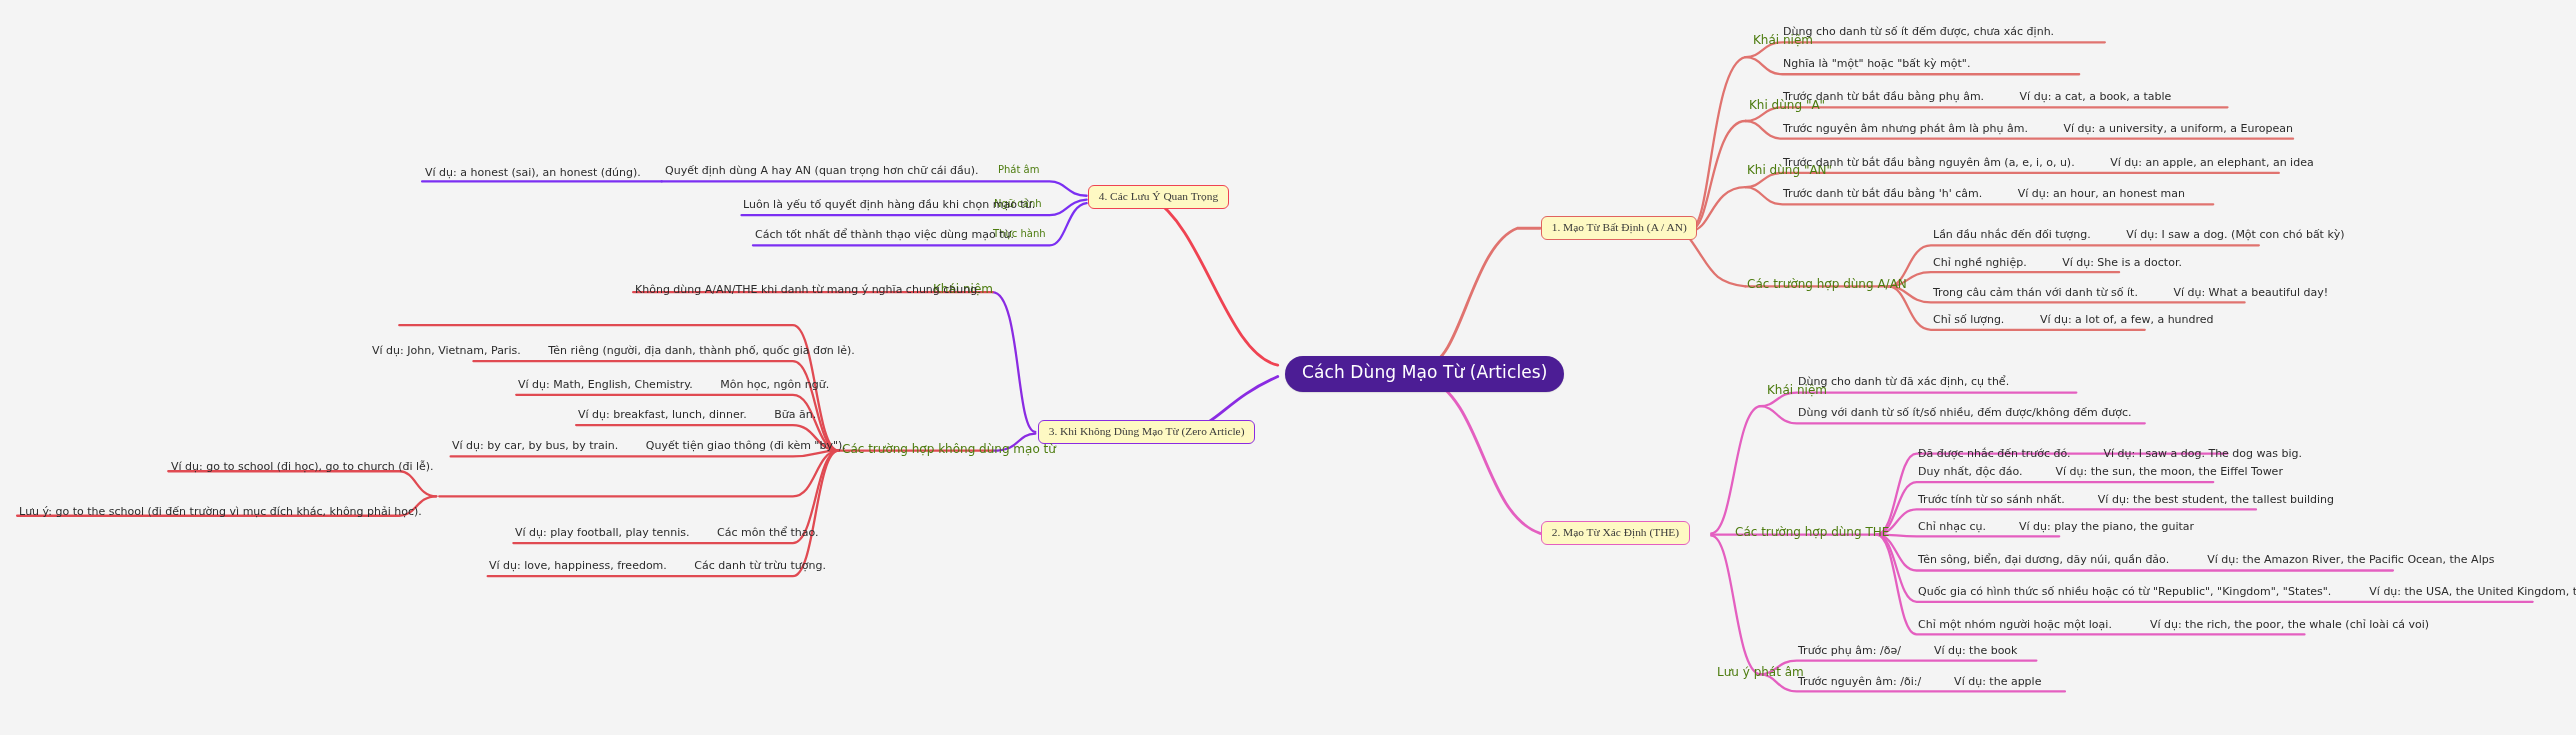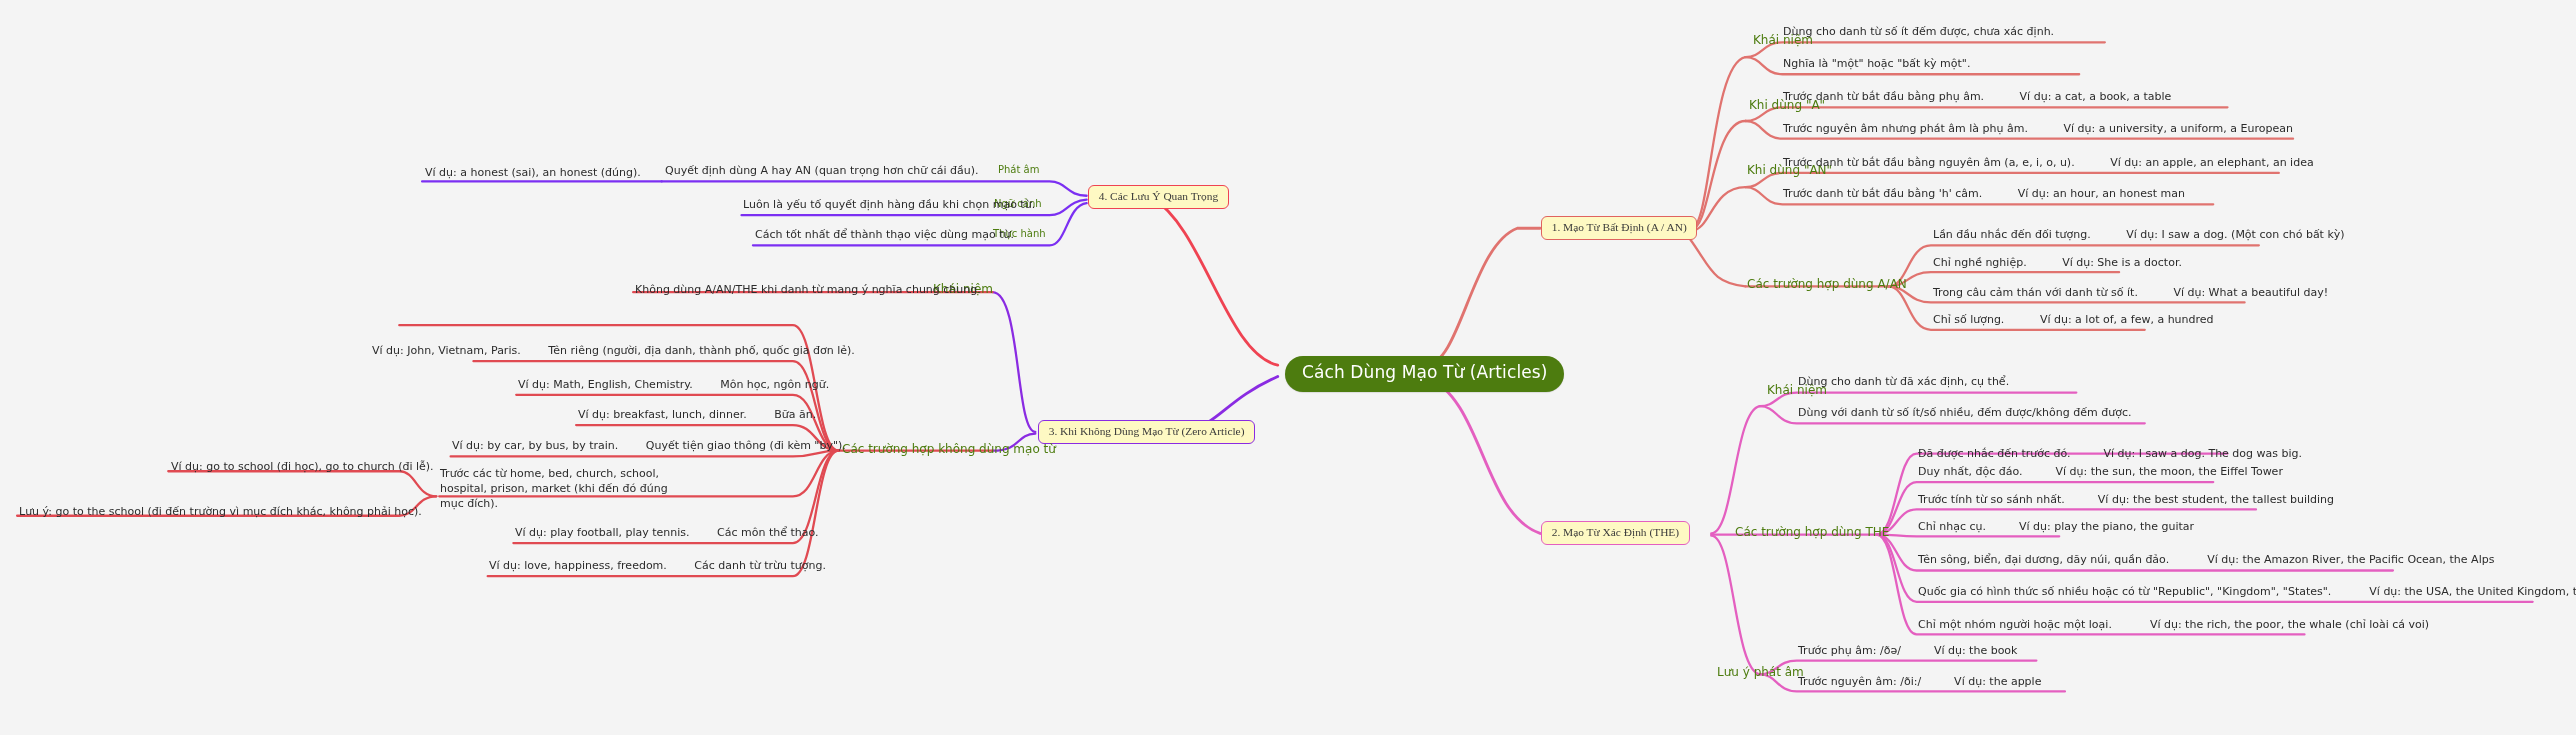--- a/index.html
+++ b/index.html
@@ -9,21 +9,21 @@
     font-family:"DejaVu Sans","Liberation Sans",sans-serif;
     overflow:hidden;position:relative;
   }
   #canvas{position:absolute;left:0;top:0;width:2576px;height:736px;}
   svg.links{position:absolute;left:0;top:0;width:2576px;height:736px;pointer-events:none;}
 
   .node{position:absolute;white-space:nowrap;line-height:1.15;}
 
   
   .root{
-    background:#4d7c0f;color:#ffffff;
+    background:#4c1d95;color:#ffffff;
     border-radius:19.4px;
     padding:7.4px 17px 8.6px 17px;
     font-size:17px;letter-spacing:0.1px;
     box-shadow:0 0.6px 1.1px rgba(0,0,0,.18);
   }
 
   
   .l1{
     background:#fef9c3;
     border:1.7px solid #e05a5a;
@@ -257,21 +257,20 @@
     <span class="ex">Ví dụ: breakfast, lunch, dinner.</span>
     <span style="display:inline-block;width:20.5px;"></span>
     <span>Bữa ăn.</span>
   </div>
   <div class="node leaf" style="left:452px;top:440px;">
     <span class="ex">Ví dụ: by car, by bus, by train.</span>
     <span style="display:inline-block;width:20.5px;"></span>
     <span>Quyết tiện giao thông (đi kèm "by").</span>
   </div>
 
-  <div class="node leaf" style="left:440px;top:467px;width:240px;white-space:normal;line-height:1.35;">Trước các từ home, bed, church, school, hospital, prison, market (khi đến đó đúng mục đích).</div>
   <div class="node leaf" style="left:171px;top:461px;">Ví dụ: go to school (đi học), go to church (đi lễ).</div>
   <div class="node leaf" style="left:19px;top:506px;">Lưu ý: go to the school (đi đến trường vì mục đích khác, không phải học).</div>
 
   <div class="node leaf" style="left:515px;top:527px;">
     <span class="ex">Ví dụ: play football, play tennis.</span>
     <span style="display:inline-block;width:20.5px;"></span>
     <span>Các môn thể thao.</span>
   </div>
   <div class="node leaf" style="left:489px;top:560px;">
     <span class="ex">Ví dụ: love, happiness, freedom.</span>

